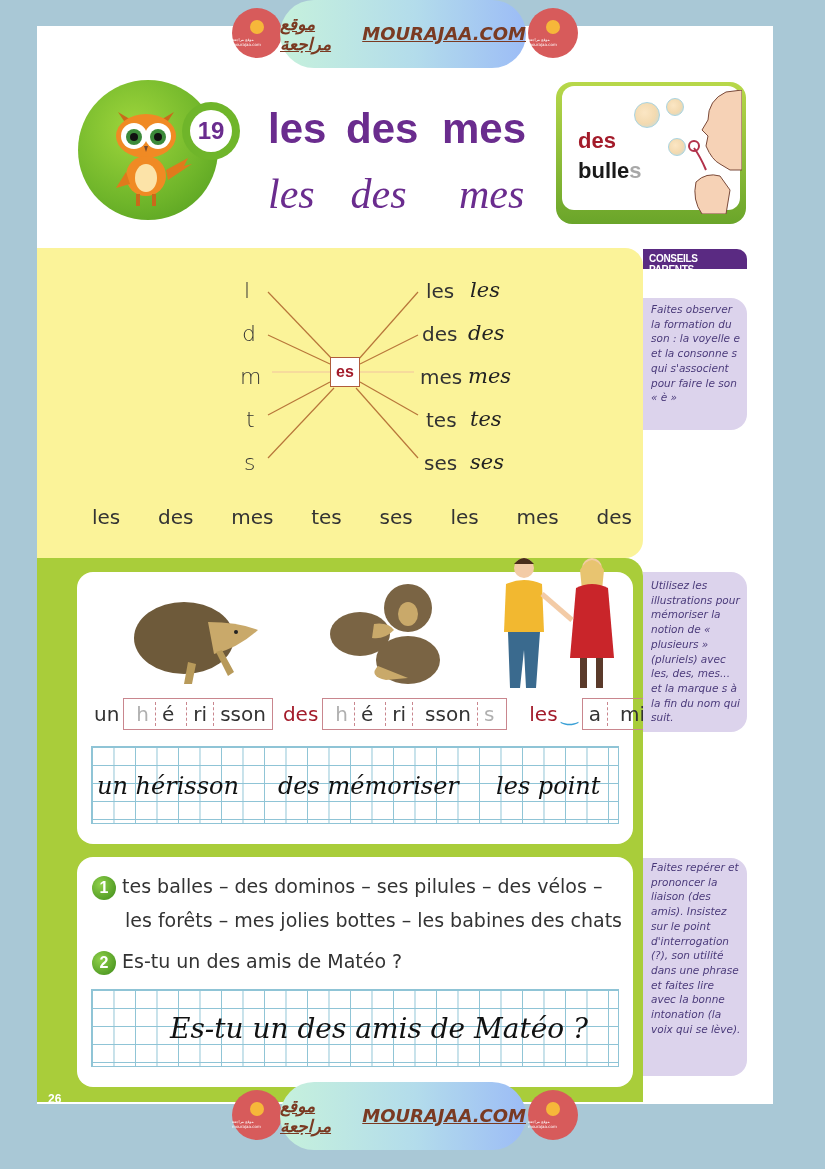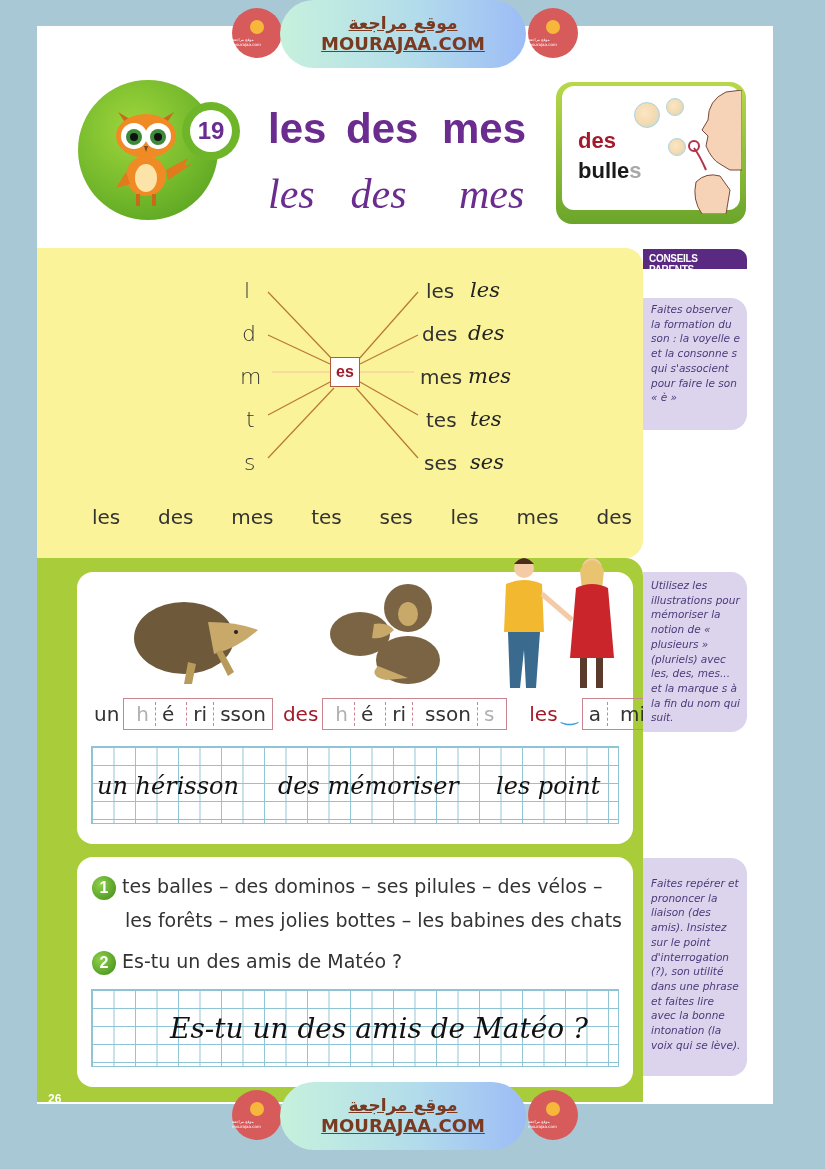--- a/index.html
+++ b/index.html
@@ -6,21 +6,21 @@
   html, body { width: 825px; height: 1169px; overflow: hidden; }
   body { background: #a9c8d6; font-family: "DejaVu Sans", sans-serif; position: relative; }
   .page { position: absolute; left: 37px; top: 26px; width: 736px; height: 1078px; background: #fff; }
 
   
   .wm { position: absolute; left: 232px; width: 346px; height: 70px; }
   .wm-top { top: 0; }
   .wm-bot { top: 1082px; }
   .wm-pill { position: absolute; left: 48px; top: 0; width: 246px; height: 68px; border-radius: 34px;
     background: linear-gradient(90deg, #c6f1dc 0%, #b3dceb 55%, #9cbcf6 100%);
-    display: flex; flex-direction: column; align-items: center; justify-content: center; }
+    display: flex; flex-direction: row; align-items: center; justify-content: center; font-style: italic; }
   .wm-ar { color: #7a3a22; font-size: 17px; font-weight: bold; text-decoration: underline; line-height: 20px; font-family: "DejaVu Sans", sans-serif; }
   .wm-en { color: #7a3a22; font-size: 18px; font-weight: bold; text-decoration: underline; line-height: 22px; font-family: "DejaVu Sans", sans-serif; }
   .wm-logo { position: absolute; top: 8px; width: 50px; height: 50px; border-radius: 50%; background: #d75b5b;
     display: flex; flex-direction: column; align-items: center; justify-content: center; }
   .wm-logo.l { left: 0; } .wm-logo.r { right: 0; }
   .wm-logo .dot { width: 14px; height: 14px; border-radius: 50%; background: #f6b73a; margin-bottom: 3px; }
   .wm-logo .tx { font-size: 4px; color: #fff; line-height: 5px; }
 
   
   .owl-circle { position: absolute; left: 78px; top: 80px; width: 140px; height: 140px; border-radius: 50%;
@@ -264,21 +264,21 @@
   <span class="ex-num">2</span><span>Es-tu un des amis de Matéo ?</span>
 </div>
 <div class="grid grid2"></div>
 <div class="cursive-line" style="left:170px;top:1012px;font-size:28px">Es-tu un des amis de Matéo ?</div>
 
 <div class="page-num">26</div>
 
 <div class="note-head">CONSEILS PARENTS</div>
 <div class="note" style="top:270px;height:132px;margin-top:28px;">Faites observer la formation du son : la voyelle e et la consonne s qui s'associent pour faire le son « è »</div>
 <div class="note" style="top:572px;height:160px;padding-top:6px;">Utilisez les illustrations pour mémoriser la notion de « plusieurs » (pluriels) avec les, des, mes... et la marque s à la fin du nom qui suit.</div>
-<div class="note" style="top:858px;height:218px;padding-top:18px;font-style:italic;">Faites repérer et prononcer la liaison (des amis). Insistez sur le point d'interrogation (?), son utilité dans une phrase et faites lire avec la bonne intonation (la voix qui se lève).</div>
+<div class="note" style="top:858px;height:218px;padding-top:2px;font-style:italic;">Faites repérer et prononcer la liaison (des amis). Insistez sur le point d'interrogation (?), son utilité dans une phrase et faites lire avec la bonne intonation (la voix qui se lève).</div>
 
 <div class="wm wm-bot">
   <div class="wm-logo l">
       <div class="dot"></div>
       <div class="tx">موقع مراجعة mourajaa.com</div>
     </div>
   <div class="wm-pill">
     <div class="wm-ar">موقع مراجعة</div>
     <div class="wm-en">MOURAJAA.COM</div>
   </div>

